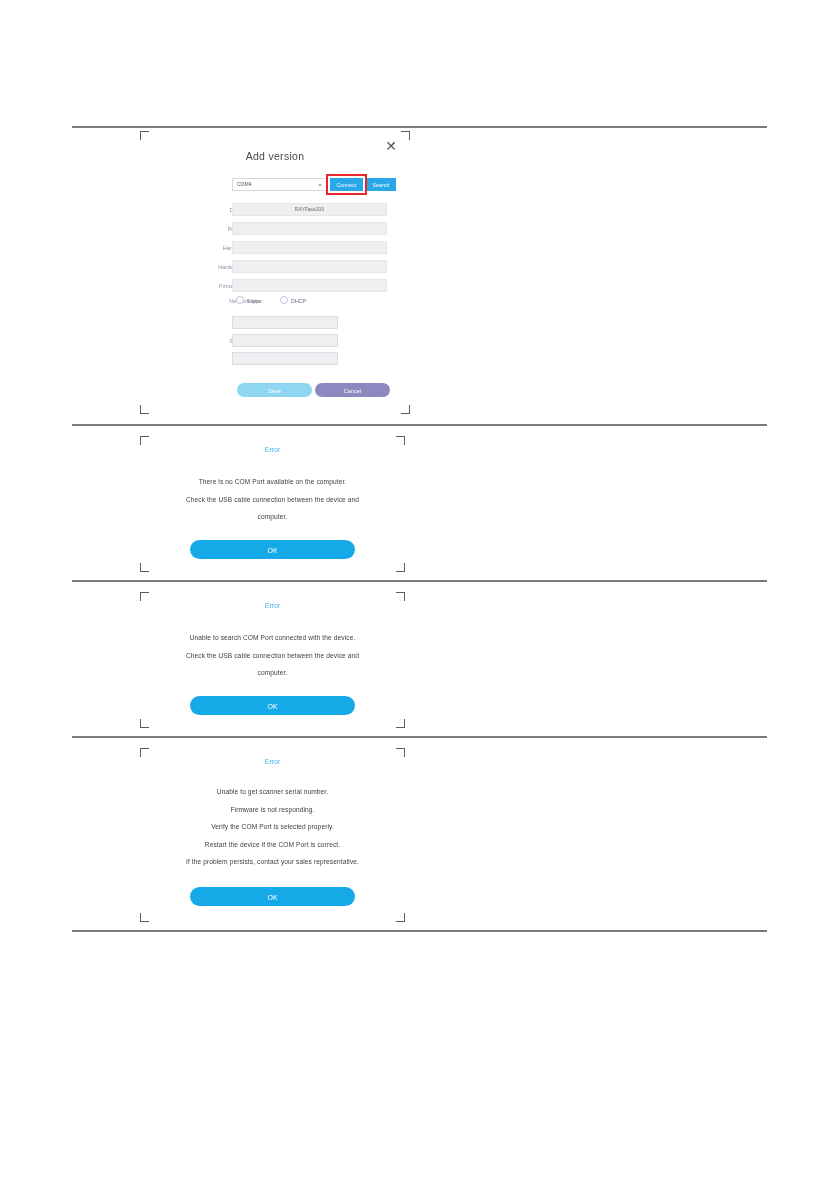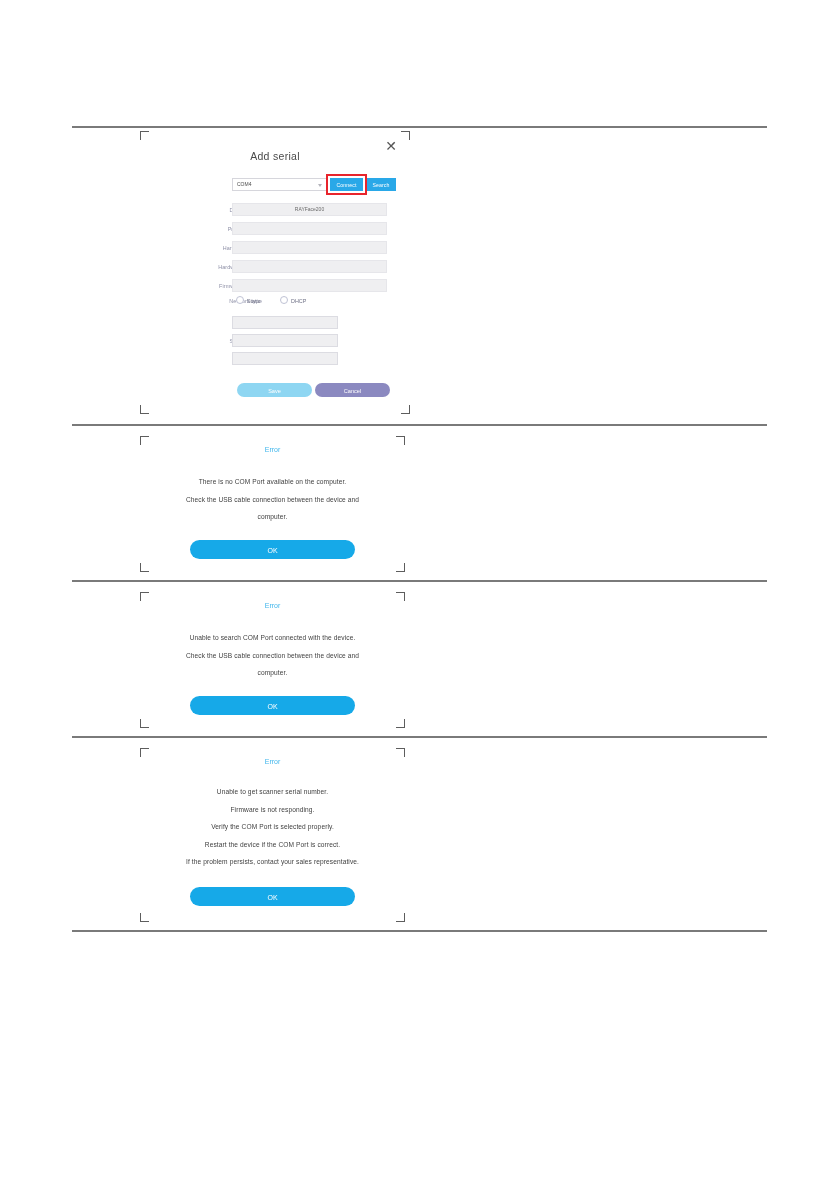--- a/index.html
+++ b/index.html
@@ -270,21 +270,21 @@
   <div class="rule" style="top:736px;"></div>
   <div class="rule" style="top:930px;"></div>
 
   <div class="panel" id="panel-add-device">
     <div class="crop tl" style="left:0;top:0;"></div>
     <div class="crop tr" style="right:0;top:0;"></div>
     <div class="crop bl" style="left:0;bottom:0;"></div>
     <div class="crop br" style="right:0;bottom:0;"></div>
 
     <div class="dlg-close">✕</div>
-    <div class="dlg-title">Add serial</div>
+    <div class="dlg-title">Add version</div>
 
     <div class="form-row" style="top:46px;">
       <div class="form-label">COM Port</div>
       <div class="com-select">
         <span class="val">COM4</span>
         <span class="caret"></span>
       </div>
       <button class="btn-sm" id="btn-connect">Connect</button>
       <button class="btn-sm" id="btn-search">Search</button>
       <div class="red-box"></div>

